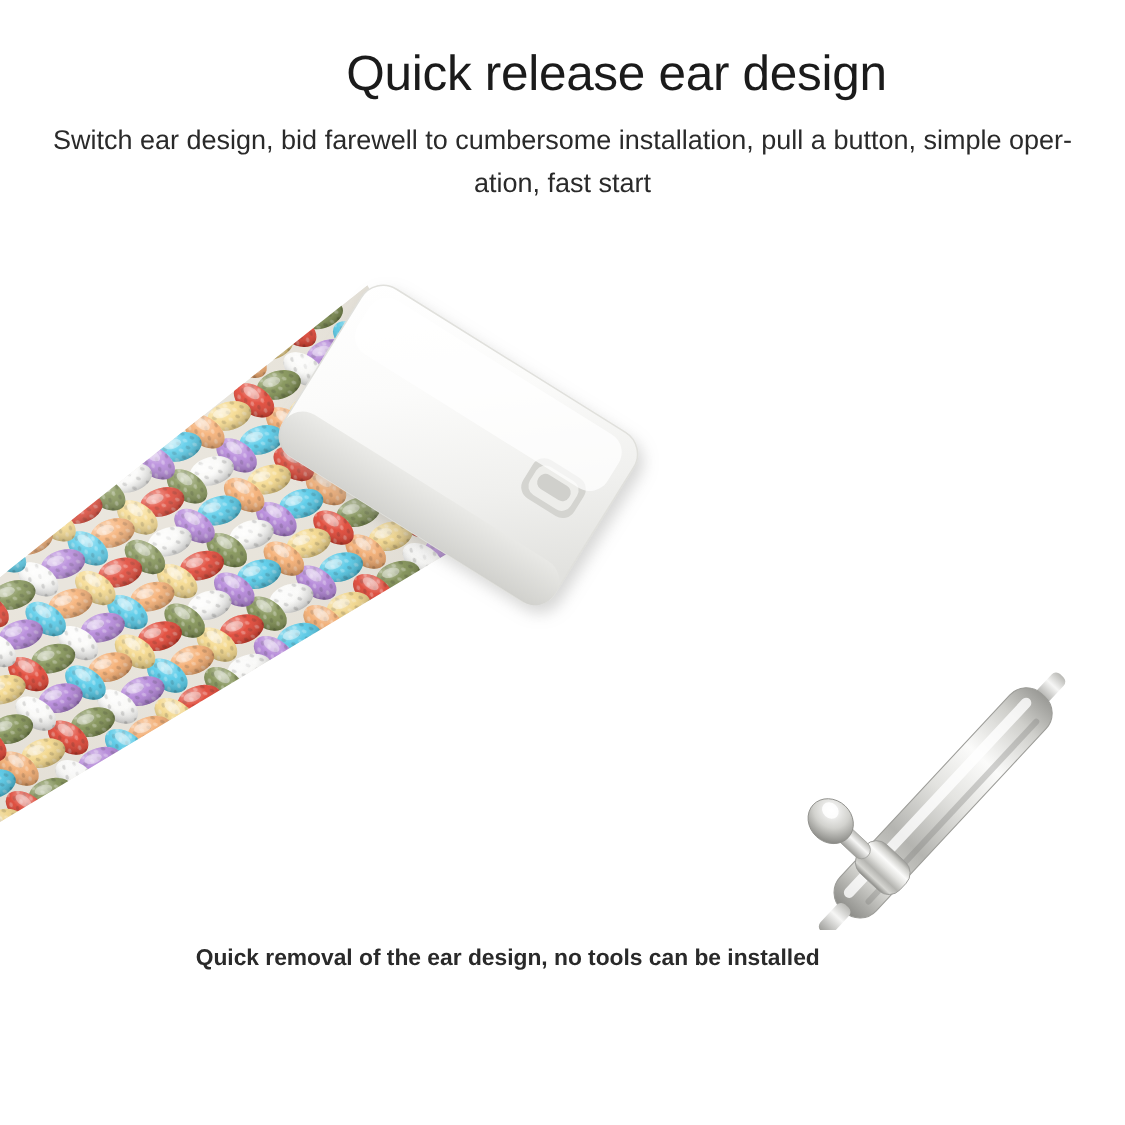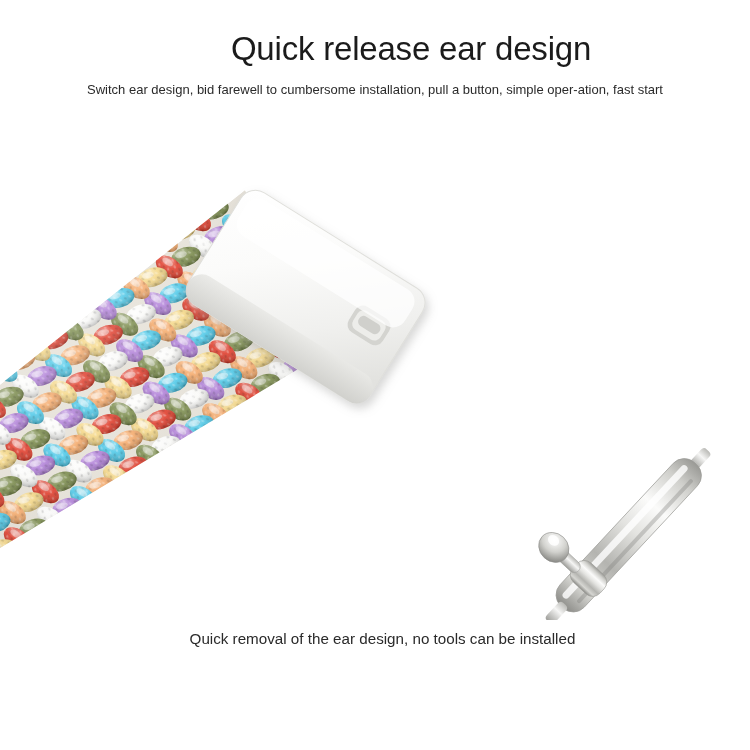--- a/index.html
+++ b/index.html
@@ -19,33 +19,32 @@
     font-size:33px;
     font-weight:400;
     color:#1b1b1b;
     letter-spacing:-0.2px;
     line-height:1.15;
     margin-left:36px;
   }
   .subtitle{
     position:absolute;left:28px;top:79px;width:694px;
     text-align:center;
-    font-size:13px;
+    font-size:18px;
     font-weight:400;
     color:#2a2a2a;
     line-height:1.62;
   }
   .caption{
     position:absolute;left:0;top:628px;width:677px;
     text-align:center;
     font-size:15.2px;
-    font-weight:400;
+    font-weight:700;
     color:#2a2a2a;
     line-height:1.5;
-    padding-left:44px;
   }
 
   
   #photo{position:absolute;left:0;top:150px;width:750px;height:470px;}
   #photo svg{display:block;}
 </style>
 </head>
 <body>
 
 <div id="stage">

